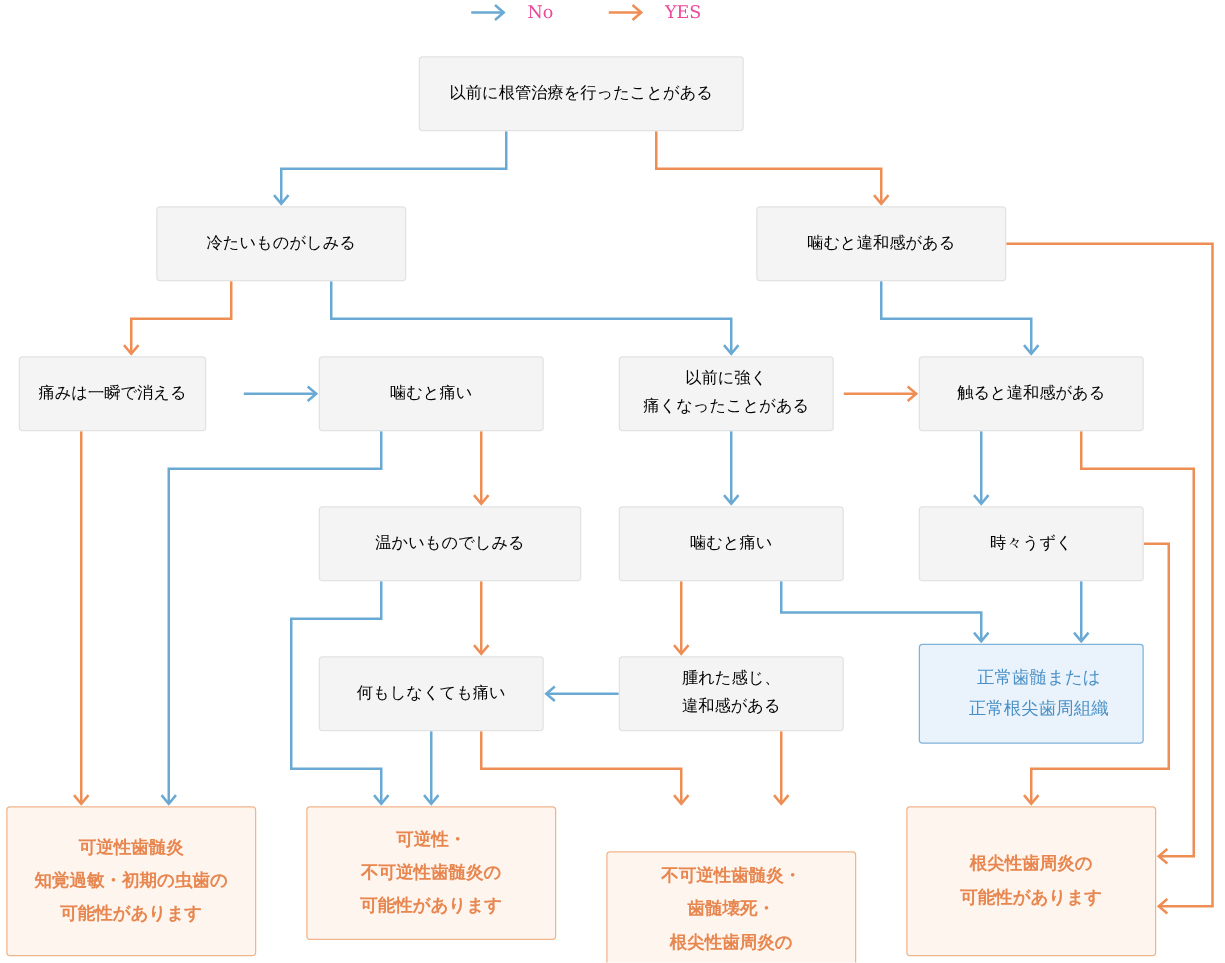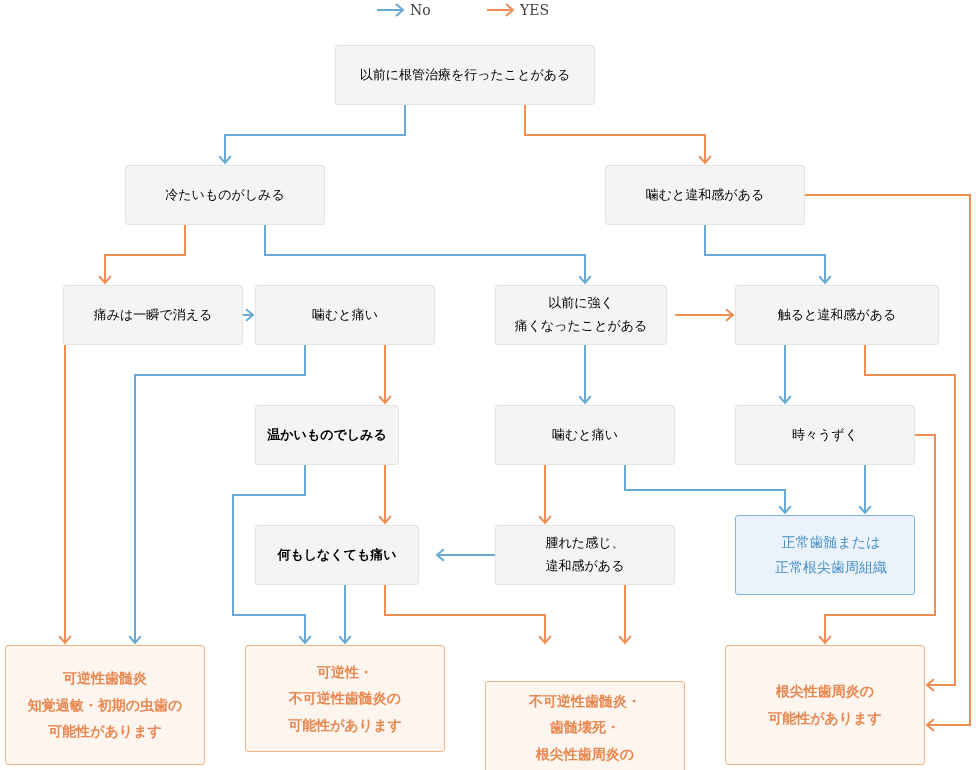--- a/index.html
+++ b/index.html
@@ -1,19 +1,19 @@
 <!DOCTYPE html>
 <html><head>
 <meta charset="utf-8">
 <style>
   html, body { margin: 0; padding: 0; background: #ffffff; }
   body { width: 980px; height: 770px; position: relative; overflow: hidden;
          font-family: "DejaVu Serif", "Liberation Serif", serif; }
   #canvas { position: absolute; left: 0; top: 0; width: 980px; height: 770px; }
-  .legend { position: absolute; top: 2px; font-size: 14px; color: #404040; display: flex; align-items: center; gap: 4px; }
+  .legend { position: absolute; top: 2px; font-size: 14px; color: #ec4899; display: flex; align-items: center; gap: 16px; }
   .legend svg { display: block; }
   .node { position: absolute; box-sizing: border-box; background: #f4f4f4; border: 1px solid #e2e2e2;
           border-radius: 3px; display: flex; align-items: center; justify-content: center;
           text-align: center; color: #000000; font-size: 13px; line-height: 1.75; white-space: pre-line; }
   .node.normal { background: #eaf3fb; border-color: #7fb3d9; color: #4a90c6; font-size: 14px; line-height: 1.8; }
   .node.result { background: #fef5ee; border-color: #efb58b; color: #e8864f; font-size: 14px; line-height: 1.9; font-weight: bold; }
 </style>
 </head>
 <body>
 
@@ -127,29 +127,29 @@
 <div class="legend" style="left:486px;">
   <svg width="30" height="14">
     <path d="M1 7 H27 M20 1 L27 7 L20 13" stroke="#ee8d54" stroke-width="2" fill="none"></path>
   </svg>
   <span>YES</span>
 </div>
 
 <div class="node" style="left:335px;top:45px;width:260px;height:60px;">以前に根管治療を行ったことがある</div>
 <div class="node" style="left:125px;top:165px;width:200px;height:60px;">冷たいものがしみる</div>
 <div class="node" style="left:605px;top:165px;width:200px;height:60px;">噛むと違和感がある</div>
-<div class="node" style="left:15px;top:285px;width:180px;height:60px;margin-left:48px;">痛みは一瞬で消える</div>
+<div class="node" style="left:15px;top:285px;width:150px;height:60px;">痛みは一瞬で消える</div>
 <div class="node" style="left:255px;top:285px;width:180px;height:60px;">噛むと痛い</div>
 <div class="node" style="left:495px;top:285px;width:172px;height:60px;">以前に強く
 痛くなったことがある</div>
-<div class="node" style="left:735px;top:285px;width:204px;height:60px;">触ると違和感がある</div>
-<div class="node" style="left:255px;top:405px;width:144px;height:60px;font-weight:bold;">温かいものでしみる</div>
+<div class="node" style="left:735px;top:285px;width:180px;height:60px;">触ると違和感がある</div>
+<div class="node" style="left:255px;top:405px;width:210px;height:60px;">温かいものでしみる</div>
 <div class="node" style="left:495px;top:405px;width:180px;height:60px;">噛むと痛い</div>
 <div class="node" style="left:735px;top:405px;width:180px;height:60px;">時々うずく</div>
-<div class="node" style="left:255px;top:525px;width:164px;height:60px;font-weight:bold;">何もしなくても痛い</div>
+<div class="node" style="left:255px;top:525px;width:180px;height:60px;">何もしなくても痛い</div>
 <div class="node" style="left:495px;top:525px;width:180px;height:60px;">腫れた感じ、
 違和感がある</div>
 
 <div class="node normal" style="left:735px;top:515px;width:180px;height:80px;padding-left:12px;">正常歯髄または
 正常根尖歯周組織</div>
 <div class="node result" style="left:5px;top:645px;width:200px;height:120px;">可逆性歯髄炎
 知覚過敏・初期の虫歯の
 可能性があります</div>
 <div class="node result" style="left:245px;top:645px;width:200px;height:107px;">可逆性・
 不可逆性歯髄炎の

